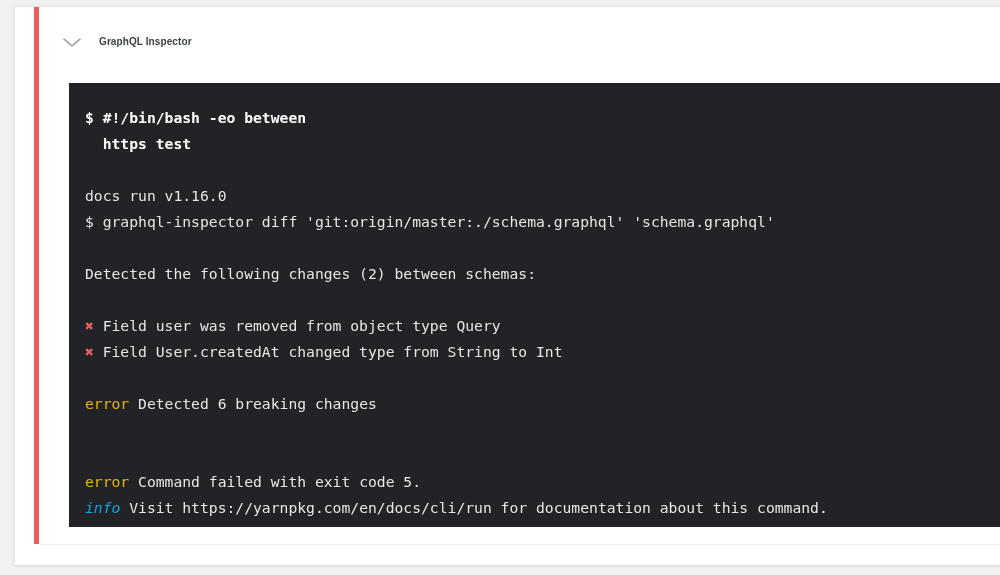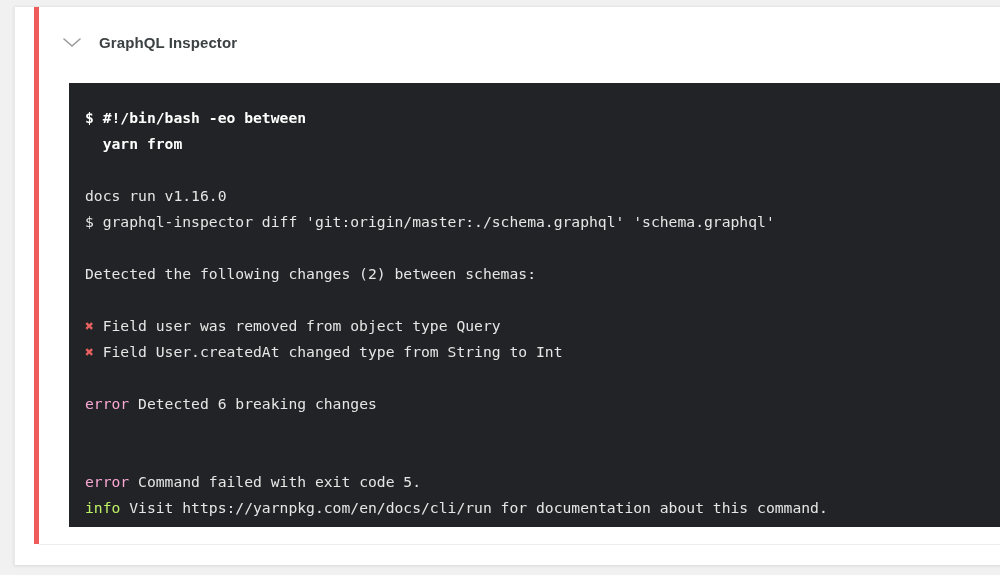--- a/index.html
+++ b/index.html
@@ -60,21 +60,21 @@
   .chevron-icon {
     width: 26px;
     height: 26px;
     flex: 0 0 auto;
     display: block;
     margin-right: 14px;
   }
   .chevron-icon svg { display: block; }
 
   .card-title {
-    font-size: 15px;
+    font-size: 10px;
     font-weight: bold;
     color: #3c4144;
     letter-spacing: 0.1px;
     line-height: 1;
     white-space: nowrap;
   }
 
   
   .terminal {
     position: absolute;
@@ -93,22 +93,22 @@
     font-size: 14.7px;
     line-height: 26px;
     color: #e6e6e6;
     white-space: pre;
     letter-spacing: 0px;
   }
 
   .term-line.blank { color: transparent; }
   .term-line.bold { font-weight: bold; color: #ffffff; }
 
-  .tok-error { color: #f9a8d4; }
-  .tok-info  { color: #bef264; }
+  .tok-error { color: #eab308; }
+  .tok-info  { color: #0ea5e9; font-style: italic; }
   .tok-cross { color: #e8615f; font-weight: bold; }
 
   
   .card-divider {
     position: absolute;
     left: 24px;
     top: 537px;
     right: 0;
     height: 1px;
     background: #ededed;
@@ -137,21 +137,21 @@
         <svg width="26" height="26" viewBox="0 0 26 26" fill="none" xmlns="http://www.w3.org/2000/svg" aria-hidden="true">
           <path d="M5 10 L13 17 L21 10" stroke="#9a9a9a" stroke-width="1.6" fill="none" stroke-linecap="round" stroke-linejoin="round"></path>
         </svg>
       </span>
       <span class="card-title">GraphQL Inspector</span>
     </div>
 
     <div class="terminal">
       <div id="term-lines">
           <div class="term-line bold"><span>$ #!/bin/bash -eo between</span></div>
-          <div class="term-line bold"><span>  yarn from</span></div>
+          <div class="term-line bold"><span>  https test</span></div>
           <div class="term-line blank"><span> </span></div>
           <div class="term-line"><span>docs run v1.16.0</span></div>
           <div class="term-line"><span>$ graphql-inspector diff 'git:origin/master:./schema.graphql' 'schema.graphql'</span></div>
           <div class="term-line blank"><span> </span></div>
           <div class="term-line"><span>Detected the following changes (2) between schemas:</span></div>
           <div class="term-line blank"><span> </span></div>
           <div class="term-line"><span class="tok-cross">✖</span><span> Field user was removed from object type Query</span></div>
           <div class="term-line"><span class="tok-cross">✖</span><span> Field User.createdAt changed type from String to Int</span></div>
           <div class="term-line blank"><span> </span></div>
           <div class="term-line"><span class="tok-error">error</span><span> Detected 6 breaking changes</span></div>

